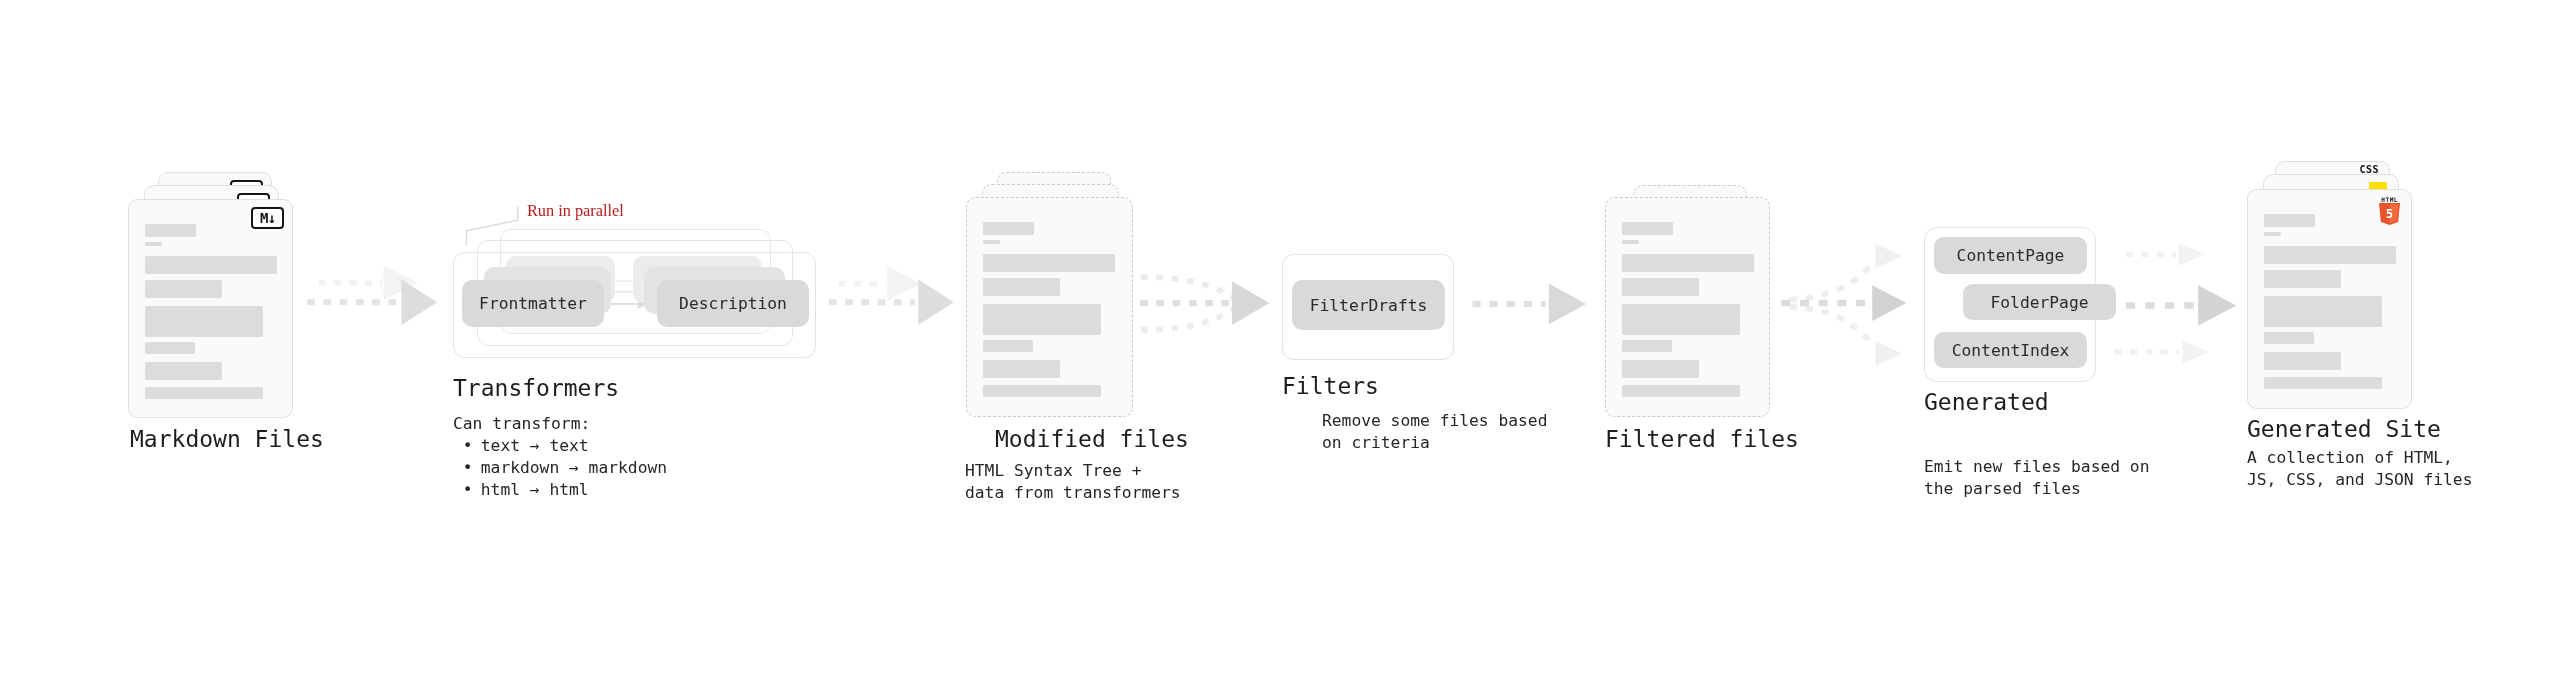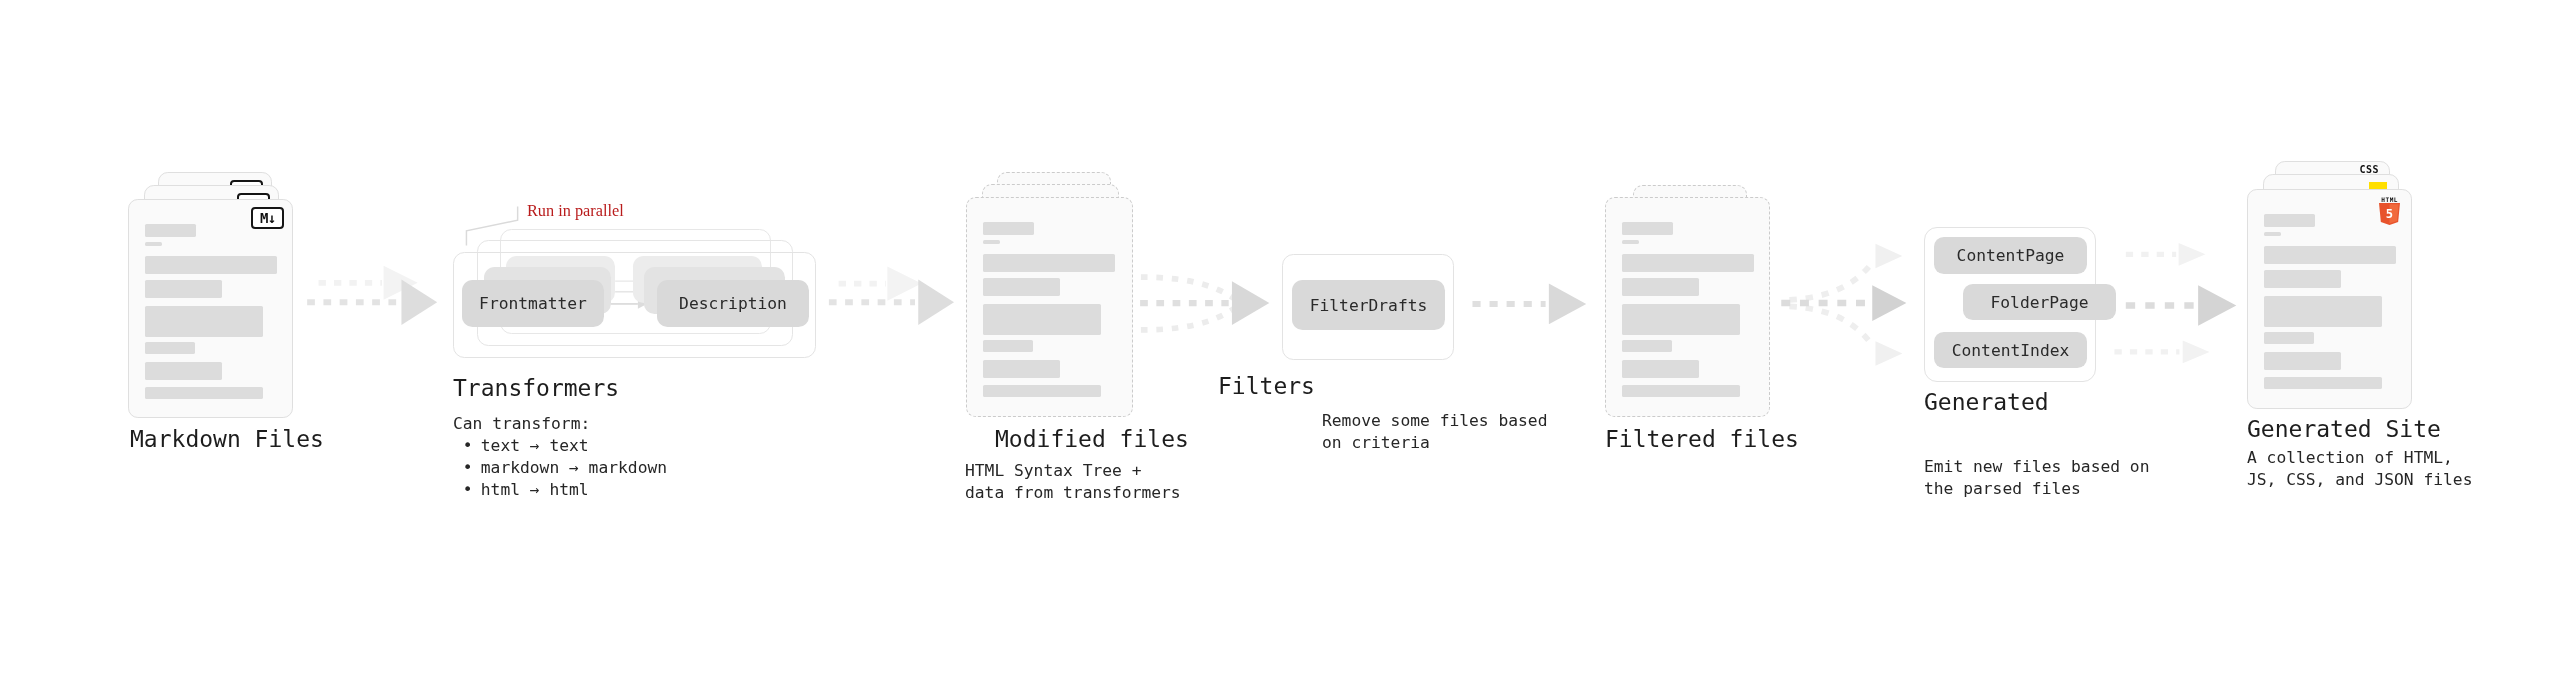--- a/index.html
+++ b/index.html
@@ -178,21 +178,21 @@
     <div class="node-title" style="left:965px;top:428px;margin-left:30px;">Modified files</div>
     <div class="node-desc" style="left:965px;top:460px;">
       <div>HTML Syntax Tree +</div>
       <div>data from transformers</div>
     </div>
   </div>
 
   <div>
     <div class="outline-box" style="left:1282px;top:254px;width:172px;height:106px;"></div>
     <div class="pill" style="left:1292px;top:280px;width:153px;height:50px;">FilterDrafts</div>
-    <div class="node-title" style="left:1218px;top:375px;text-align:center;">Filters</div>
+    <div class="node-title" style="left:1282px;top:375px;text-align:center;">Filters</div>
     <div class="node-desc" style="left:1322px;top:410px;">
       <div>Remove some files based</div>
       <div>on criteria</div>
     </div>
   </div>
 
   <div>
     <div class="doc-card dashed" style="left:1633px;top:185px;width:114px;height:65px;"></div>
     <div class="doc-card dashed" style="left:1605px;top:197px;width:165px;height:220px;">
         <div class="bar" style="top: 24.4px; width: 51px; height: 12.2px;"></div>

